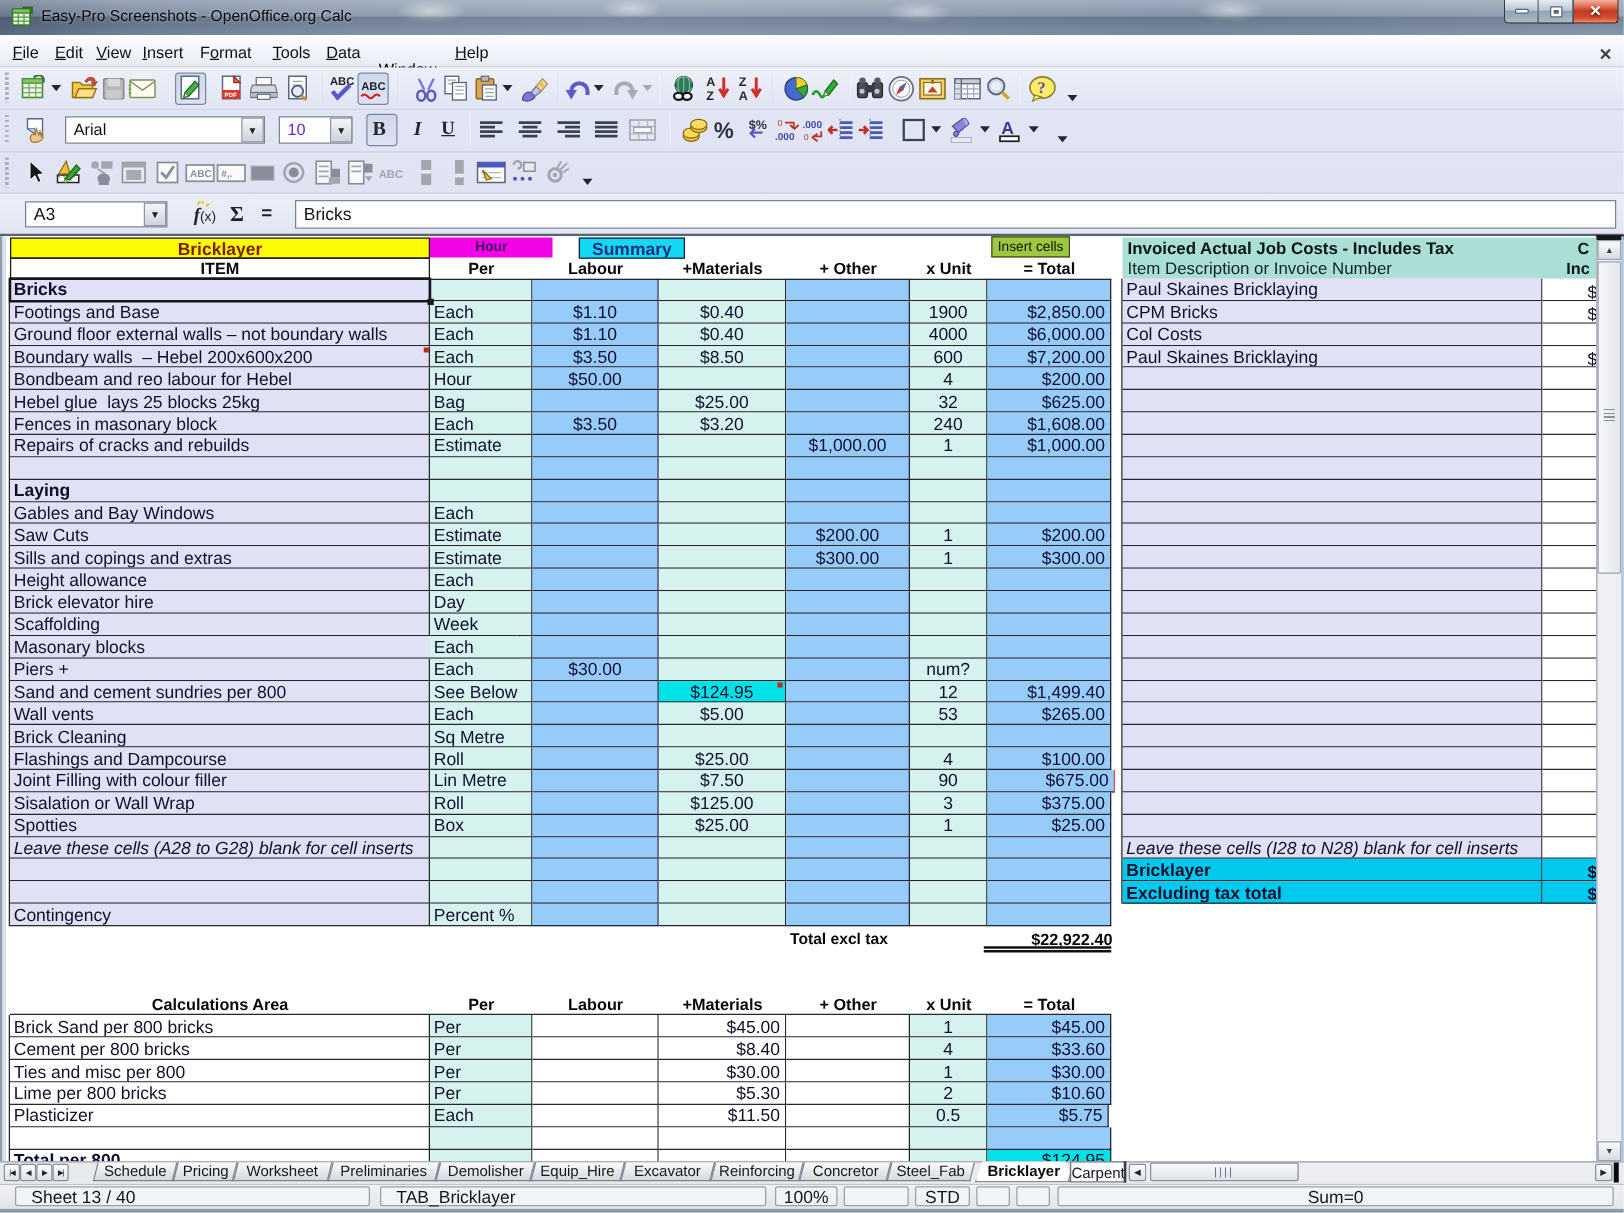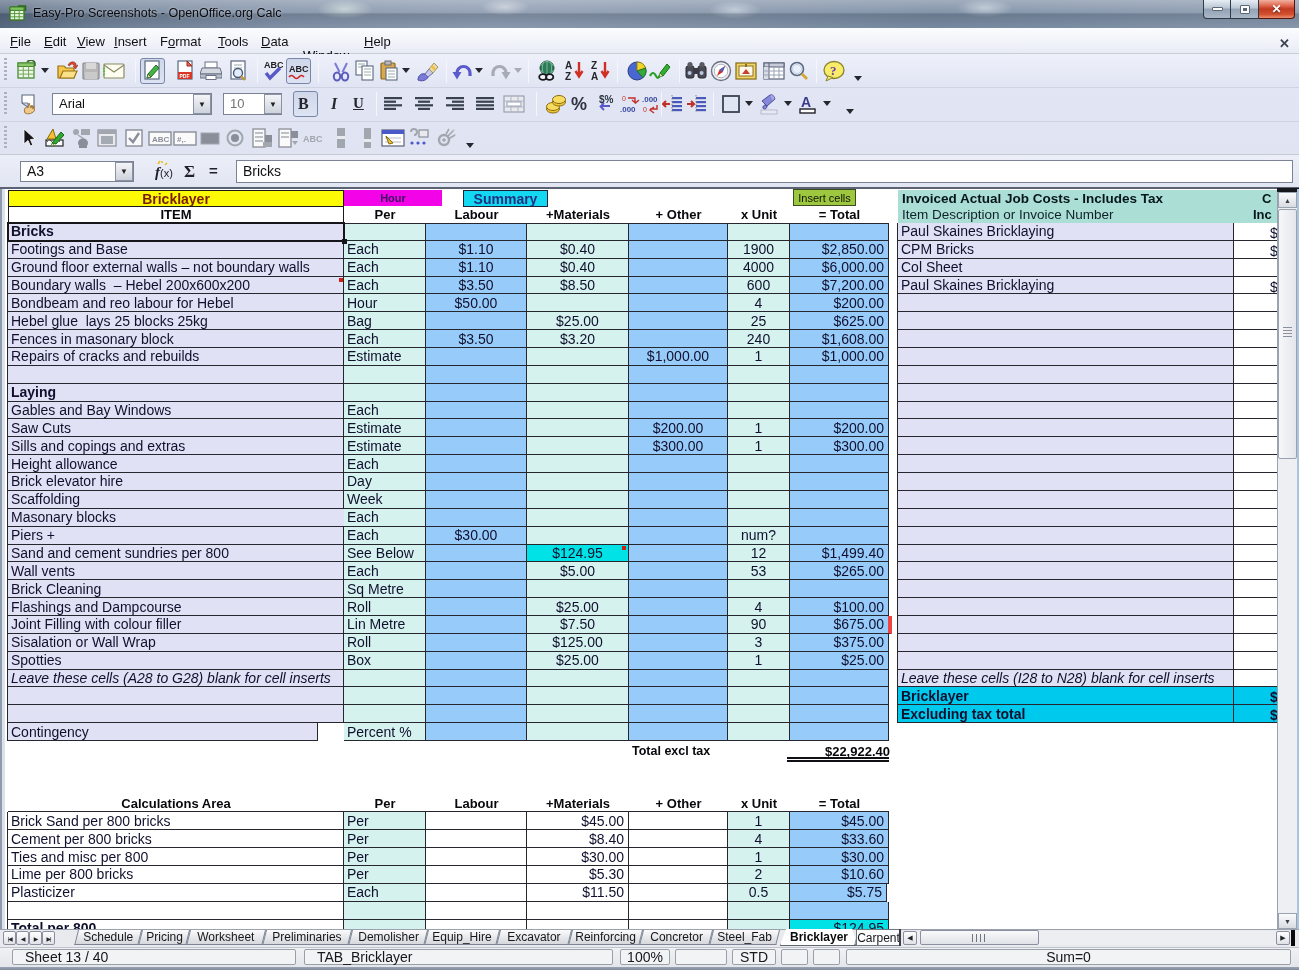--- a/index.html
+++ b/index.html
@@ -122,21 +122,21 @@
 <div class="cell tc" style="left:426px;top:294.45px;width:101px;height:17.86px;background:#97cbfa;border-right:1px solid #26262e;border-bottom:1px solid #26262e;">$50.00</div>
 <div class="cell tl" style="left:527px;top:294.45px;width:102px;height:17.86px;background:#d5f2ee;border-right:1px solid #26262e;border-bottom:1px solid #26262e;"></div>
 <div class="cell tl" style="left:629px;top:294.45px;width:99px;height:17.86px;background:#97cbfa;border-right:1px solid #26262e;border-bottom:1px solid #26262e;"></div>
 <div class="cell tc" style="left:728px;top:294.45px;width:62px;height:17.86px;background:#d5f2ee;border-right:1px solid #26262e;border-bottom:1px solid #26262e;">4</div>
 <div class="cell tr" style="left:790px;top:294.45px;width:99px;height:17.86px;background:#97cbfa;border-right:1px solid #26262e;border-bottom:1px solid #26262e;">$200.00</div>
 <div class="cell tl" style="left:8px;top:312.31px;width:336px;height:17.86px;background:#e1e1f5;border-right:1px solid #26262e;border-bottom:1px solid #26262e;">Hebel glue &nbsp;lays 25 blocks 25kg</div>
 <div class="cell tl" style="left:344px;top:312.31px;width:82px;height:17.86px;background:#d5f2ee;border-right:1px solid #26262e;border-bottom:1px solid #26262e;">Bag</div>
 <div class="cell tl" style="left:426px;top:312.31px;width:101px;height:17.86px;background:#97cbfa;border-right:1px solid #26262e;border-bottom:1px solid #26262e;"></div>
 <div class="cell tc" style="left:527px;top:312.31px;width:102px;height:17.86px;background:#d5f2ee;border-right:1px solid #26262e;border-bottom:1px solid #26262e;">$25.00</div>
 <div class="cell tl" style="left:629px;top:312.31px;width:99px;height:17.86px;background:#97cbfa;border-right:1px solid #26262e;border-bottom:1px solid #26262e;"></div>
-<div class="cell tc" style="left:728px;top:312.31px;width:62px;height:17.86px;background:#d5f2ee;border-right:1px solid #26262e;border-bottom:1px solid #26262e;">25</div>
+<div class="cell tc" style="left:728px;top:312.31px;width:62px;height:17.86px;background:#d5f2ee;border-right:1px solid #26262e;border-bottom:1px solid #26262e;">32</div>
 <div class="cell tr" style="left:790px;top:312.31px;width:99px;height:17.86px;background:#97cbfa;border-right:1px solid #26262e;border-bottom:1px solid #26262e;">$625.00</div>
 <div class="cell tl" style="left:8px;top:330.17px;width:336px;height:17.86px;background:#e1e1f5;border-right:1px solid #26262e;border-bottom:1px solid #26262e;">Fences in masonary block</div>
 <div class="cell tl" style="left:344px;top:330.17px;width:82px;height:17.86px;background:#d5f2ee;border-right:1px solid #26262e;border-bottom:1px solid #26262e;">Each</div>
 <div class="cell tc" style="left:426px;top:330.17px;width:101px;height:17.86px;background:#97cbfa;border-right:1px solid #26262e;border-bottom:1px solid #26262e;">$3.50</div>
 <div class="cell tc" style="left:527px;top:330.17px;width:102px;height:17.86px;background:#d5f2ee;border-right:1px solid #26262e;border-bottom:1px solid #26262e;">$3.20</div>
 <div class="cell tl" style="left:629px;top:330.17px;width:99px;height:17.86px;background:#97cbfa;border-right:1px solid #26262e;border-bottom:1px solid #26262e;"></div>
 <div class="cell tc" style="left:728px;top:330.17px;width:62px;height:17.86px;background:#d5f2ee;border-right:1px solid #26262e;border-bottom:1px solid #26262e;">240</div>
 <div class="cell tr" style="left:790px;top:330.17px;width:99px;height:17.86px;background:#97cbfa;border-right:1px solid #26262e;border-bottom:1px solid #26262e;">$1,608.00</div>
 <div class="cell tl" style="left:8px;top:348.03px;width:336px;height:17.86px;background:#e1e1f5;border-right:1px solid #26262e;border-bottom:1px solid #26262e;">Repairs of cracks and rebuilds</div>
 <div class="cell tl" style="left:344px;top:348.03px;width:82px;height:17.86px;background:#d5f2ee;border-right:1px solid #26262e;border-bottom:1px solid #26262e;">Estimate</div>
@@ -242,21 +242,21 @@
 <div class="cell tc" style="left:527px;top:598.10px;width:102px;height:17.86px;background:#d5f2ee;border-right:1px solid #26262e;border-bottom:1px solid #26262e;">$25.00</div>
 <div class="cell tl" style="left:629px;top:598.10px;width:99px;height:17.86px;background:#97cbfa;border-right:1px solid #26262e;border-bottom:1px solid #26262e;"></div>
 <div class="cell tc" style="left:728px;top:598.10px;width:62px;height:17.86px;background:#d5f2ee;border-right:1px solid #26262e;border-bottom:1px solid #26262e;">4</div>
 <div class="cell tr" style="left:790px;top:598.10px;width:99px;height:17.86px;background:#97cbfa;border-right:1px solid #26262e;border-bottom:1px solid #26262e;">$100.00</div>
 <div class="cell tl" style="left:8px;top:615.97px;width:336px;height:17.86px;background:#e1e1f5;border-right:1px solid #26262e;border-bottom:1px solid #26262e;">Joint Filling with colour filler</div>
 <div class="cell tl" style="left:344px;top:615.97px;width:82px;height:17.86px;background:#d5f2ee;border-right:1px solid #26262e;border-bottom:1px solid #26262e;">Lin Metre</div>
 <div class="cell tl" style="left:426px;top:615.97px;width:101px;height:17.86px;background:#97cbfa;border-right:1px solid #26262e;border-bottom:1px solid #26262e;"></div>
 <div class="cell tc" style="left:527px;top:615.97px;width:102px;height:17.86px;background:#d5f2ee;border-right:1px solid #26262e;border-bottom:1px solid #26262e;">$7.50</div>
 <div class="cell tl" style="left:629px;top:615.97px;width:99px;height:17.86px;background:#97cbfa;border-right:1px solid #26262e;border-bottom:1px solid #26262e;"></div>
 <div class="cell tc" style="left:728px;top:615.97px;width:62px;height:17.86px;background:#d5f2ee;border-right:1px solid #26262e;border-bottom:1px solid #26262e;">90</div>
-<div class="cell tr" style="left:790px;top:615.97px;width:102px;height:17.86px;background:#97cbfa;border-right:4px solid #ef4444;border-bottom:1px solid #26262e;">$675.00</div>
+<div class="cell tr" style="left:790px;top:615.97px;width:102px;height:17.86px;background:#97cbfa;border-right:1px solid #ef4444;border-bottom:1px solid #26262e;">$675.00</div>
 <div class="cell tl" style="left:8px;top:633.83px;width:336px;height:17.86px;background:#e1e1f5;border-right:1px solid #26262e;border-bottom:1px solid #26262e;">Sisalation or Wall Wrap</div>
 <div class="cell tl" style="left:344px;top:633.83px;width:82px;height:17.86px;background:#d5f2ee;border-right:1px solid #26262e;border-bottom:1px solid #26262e;">Roll</div>
 <div class="cell tl" style="left:426px;top:633.83px;width:101px;height:17.86px;background:#97cbfa;border-right:1px solid #26262e;border-bottom:1px solid #26262e;"></div>
 <div class="cell tc" style="left:527px;top:633.83px;width:102px;height:17.86px;background:#d5f2ee;border-right:1px solid #26262e;border-bottom:1px solid #26262e;">$125.00</div>
 <div class="cell tl" style="left:629px;top:633.83px;width:99px;height:17.86px;background:#97cbfa;border-right:1px solid #26262e;border-bottom:1px solid #26262e;"></div>
 <div class="cell tc" style="left:728px;top:633.83px;width:62px;height:17.86px;background:#d5f2ee;border-right:1px solid #26262e;border-bottom:1px solid #26262e;">3</div>
 <div class="cell tr" style="left:790px;top:633.83px;width:99px;height:17.86px;background:#97cbfa;border-right:1px solid #26262e;border-bottom:1px solid #26262e;">$375.00</div>
 <div class="cell tl" style="left:8px;top:651.69px;width:336px;height:17.86px;background:#e1e1f5;border-right:1px solid #26262e;border-bottom:1px solid #26262e;">Spotties</div>
 <div class="cell tl" style="left:344px;top:651.69px;width:82px;height:17.86px;background:#d5f2ee;border-right:1px solid #26262e;border-bottom:1px solid #26262e;">Box</div>
 <div class="cell tl" style="left:426px;top:651.69px;width:101px;height:17.86px;background:#97cbfa;border-right:1px solid #26262e;border-bottom:1px solid #26262e;"></div>
@@ -278,21 +278,21 @@
 <div class="cell tl" style="left:629px;top:687.41px;width:99px;height:17.86px;background:#97cbfa;border-right:1px solid #26262e;border-bottom:1px solid #26262e;"></div>
 <div class="cell tl" style="left:728px;top:687.41px;width:62px;height:17.86px;background:#d5f2ee;border-right:1px solid #26262e;border-bottom:1px solid #26262e;"></div>
 <div class="cell tl" style="left:790px;top:687.41px;width:99px;height:17.86px;background:#97cbfa;border-right:1px solid #26262e;border-bottom:1px solid #26262e;"></div>
 <div class="cell tl" style="left:8px;top:705.28px;width:336px;height:17.86px;background:#e1e1f5;border-right:1px solid #26262e;border-bottom:1px solid #26262e;"></div>
 <div class="cell tl" style="left:344px;top:705.28px;width:82px;height:17.86px;background:#d5f2ee;border-right:1px solid #26262e;border-bottom:1px solid #26262e;"></div>
 <div class="cell tl" style="left:426px;top:705.28px;width:101px;height:17.86px;background:#97cbfa;border-right:1px solid #26262e;border-bottom:1px solid #26262e;"></div>
 <div class="cell tl" style="left:527px;top:705.28px;width:102px;height:17.86px;background:#d5f2ee;border-right:1px solid #26262e;border-bottom:1px solid #26262e;"></div>
 <div class="cell tl" style="left:629px;top:705.28px;width:99px;height:17.86px;background:#97cbfa;border-right:1px solid #26262e;border-bottom:1px solid #26262e;"></div>
 <div class="cell tl" style="left:728px;top:705.28px;width:62px;height:17.86px;background:#d5f2ee;border-right:1px solid #26262e;border-bottom:1px solid #26262e;"></div>
 <div class="cell tl" style="left:790px;top:705.28px;width:99px;height:17.86px;background:#97cbfa;border-right:1px solid #26262e;border-bottom:1px solid #26262e;"></div>
-<div class="cell tl" style="left:8px;top:723.14px;width:310px;height:17.86px;background:#e1e1f5;border-right:1px solid #26262e;border-bottom:1px solid #26262e;">Contingency</div>
+<div class="cell tl" style="left:8px;top:723.14px;width:336px;height:17.86px;background:#e1e1f5;border-right:1px solid #26262e;border-bottom:1px solid #26262e;">Contingency</div>
 <div class="cell tl" style="left:344px;top:723.14px;width:82px;height:17.86px;background:#d5f2ee;border-right:1px solid #26262e;border-bottom:1px solid #26262e;">Percent %</div>
 <div class="cell tl" style="left:426px;top:723.14px;width:101px;height:17.86px;background:#97cbfa;border-right:1px solid #26262e;border-bottom:1px solid #26262e;"></div>
 <div class="cell tl" style="left:527px;top:723.14px;width:102px;height:17.86px;background:#d5f2ee;border-right:1px solid #26262e;border-bottom:1px solid #26262e;"></div>
 <div class="cell tl" style="left:629px;top:723.14px;width:99px;height:17.86px;background:#97cbfa;border-right:1px solid #26262e;border-bottom:1px solid #26262e;"></div>
 <div class="cell tl" style="left:728px;top:723.14px;width:62px;height:17.86px;background:#d5f2ee;border-right:1px solid #26262e;border-bottom:1px solid #26262e;"></div>
 <div class="cell tl" style="left:790px;top:723.14px;width:99px;height:17.86px;background:#97cbfa;border-right:1px solid #26262e;border-bottom:1px solid #26262e;"></div>
 <div class="ab" style="left:8px;top:222.5px;width:881px;height:1px;background:#26262e"></div>
 <div class="ab" style="left:7px;top:223px;width:1px;height:518px;background:#26262e"></div>
 <div class="ab" style="left:7px;top:222.00px;width:338px;height:19.86px;border:2px solid #16161a"></div>
 <div class="ab" style="left:342px;top:238.86px;width:5px;height:5px;background:#16161a"></div>
@@ -361,21 +361,21 @@
 <div class="ab" style="left:8px;top:811.45px;width:881px;height:1px;background:#26262e"></div>
 <div class="ab" style="left:7px;top:812.45px;width:1px;height:125.03px;background:#26262e"></div>
 <div class="cell tl" style="left:898px;top:223.00px;width:336px;height:17.86px;background:#e1e1f5;border-right:1px solid #26262e;border-bottom:1px solid #26262e;">Paul Skaines Bricklaying</div>
 <div class="cell" style="left:1234px;top:223.00px;width:43px;height:17.86px;background:#fff;border-bottom:1px solid #26262e;">
     <span style="position:absolute;left:36px;top:2px">$9</span>
   </div>
 <div class="cell tl" style="left:898px;top:240.86px;width:336px;height:17.86px;background:#e1e1f5;border-right:1px solid #26262e;border-bottom:1px solid #26262e;">CPM Bricks</div>
 <div class="cell" style="left:1234px;top:240.86px;width:43px;height:17.86px;background:#fff;border-bottom:1px solid #26262e;">
     <span style="position:absolute;left:36px;top:2px">$9</span>
   </div>
-<div class="cell tl" style="left:898px;top:258.72px;width:336px;height:17.86px;background:#e1e1f5;border-right:1px solid #26262e;border-bottom:1px solid #26262e;">Col Sheet</div>
+<div class="cell tl" style="left:898px;top:258.72px;width:336px;height:17.86px;background:#e1e1f5;border-right:1px solid #26262e;border-bottom:1px solid #26262e;">Col Costs</div>
 <div class="cell" style="left:1234px;top:258.72px;width:43px;height:17.86px;background:#fff;border-bottom:1px solid #26262e;"></div>
 <div class="cell tl" style="left:898px;top:276.59px;width:336px;height:17.86px;background:#e1e1f5;border-right:1px solid #26262e;border-bottom:1px solid #26262e;">Paul Skaines Bricklaying</div>
 <div class="cell" style="left:1234px;top:276.59px;width:43px;height:17.86px;background:#fff;border-bottom:1px solid #26262e;">
     <span style="position:absolute;left:36px;top:2px">$9</span>
   </div>
 <div class="cell tl" style="left:898px;top:294.45px;width:336px;height:17.86px;background:#e1e1f5;border-right:1px solid #26262e;border-bottom:1px solid #26262e;"></div>
 <div class="cell" style="left:1234px;top:294.45px;width:43px;height:17.86px;background:#fff;border-bottom:1px solid #26262e;"></div>
 <div class="cell tl" style="left:898px;top:312.31px;width:336px;height:17.86px;background:#e1e1f5;border-right:1px solid #26262e;border-bottom:1px solid #26262e;"></div>
 <div class="cell" style="left:1234px;top:312.31px;width:43px;height:17.86px;background:#fff;border-bottom:1px solid #26262e;"></div>
 <div class="cell tl" style="left:898px;top:330.17px;width:336px;height:17.86px;background:#e1e1f5;border-right:1px solid #26262e;border-bottom:1px solid #26262e;"></div>
@@ -670,21 +670,21 @@
 <div class="ab" style="left:854px;top:76px;width:0;height:0;border-left:4px solid transparent;border-right:4px solid transparent;border-top:5px solid #26262e"></div>
 <svg class="ab" style="left:18px;top:93px" width="22" height="22" viewBox="0 0 22 22">
     <path d="M4 2 L16 2 L16 14 L10 14 L4 10 Z" fill="#fff" stroke="#5a6880" stroke-width="1.1"></path>
     <path d="M4 10 L10 14 L10 10 Z" fill="#d0d8e8" stroke="#5a6880" stroke-width=".8"></path>
     <path d="M7 20 C5 16 8 13 10 15 L11 10 L13 15 L14 12 L15 16 L16 13 L16.5 17 C16 20 10 22 7 20 Z" fill="#f0c888" stroke="#a07840" stroke-width="1"></path>
   </svg>
 <div class="ab" style="left:52px;top:93px;width:160px;height:22px;background:#fff;border:1px solid #7a8294"></div>
 <div class="ab" style="left:59px;top:96px;font-size:13px;color:#111">Arial</div>
 <div class="ab" style="left:193px;top:94px;width:18px;height:20px;background:linear-gradient(180deg,#f4f5f8,#cdd2dc);border:1px solid #8a92a4;display:flex;align-items:center;justify-content:center;font-size:8px;color:#222">▼</div>
 <div class="ab" style="left:223px;top:93px;width:59px;height:22px;background:#fff;border:1px solid #7a8294"></div>
-<div class="ab" style="left:230px;top:96px;font-size:13px;color:#737373">10</div>
+<div class="ab" style="left:230px;top:96px;font-size:13px;color:#6d28d9">10</div>
 <div class="ab" style="left:264px;top:94px;width:18px;height:20px;background:linear-gradient(180deg,#f4f5f8,#cdd2dc);border:1px solid #8a92a4;display:flex;align-items:center;justify-content:center;font-size:8px;color:#222">▼</div>
 <div class="ab" style="left:293px;top:91px;width:25px;height:26px;border:1px solid #7886a8;border-radius:3px;background:linear-gradient(180deg,#cfd7ea,#dde3f2)"></div>
 <div class="ab" style="left:298px;top:95px;font-size:16px;font-weight:bold;color:#26262e;font-family:'Liberation Serif'">B</div>
 <div class="ab" style="left:331px;top:95px;font-size:16px;font-weight:bold;font-style:italic;color:#26262e;font-family:'Liberation Serif'">I</div>
 <div class="ab" style="left:353px;top:95px;font-size:15px;font-weight:bold;color:#26262e;text-decoration:underline;font-family:'Liberation Serif'">U</div>
 <div class="ab" style="left:376px;top:92px;width:1px;height:24px;background:#b0b6c6;border-right:1px solid #f4f6fb"></div>
 <svg class="ab" style="left:383px;top:93px" width="20" height="22" viewBox="0 0 20 22">
     <rect x="1" y="4" width="18" height="2.2" fill="#3a4252"></rect>
     <rect x="1" y="7.6" width="12" height="2.2" fill="#3a4252"></rect>
     <rect x="1" y="11.2" width="18" height="2.2" fill="#3a4252"></rect>

